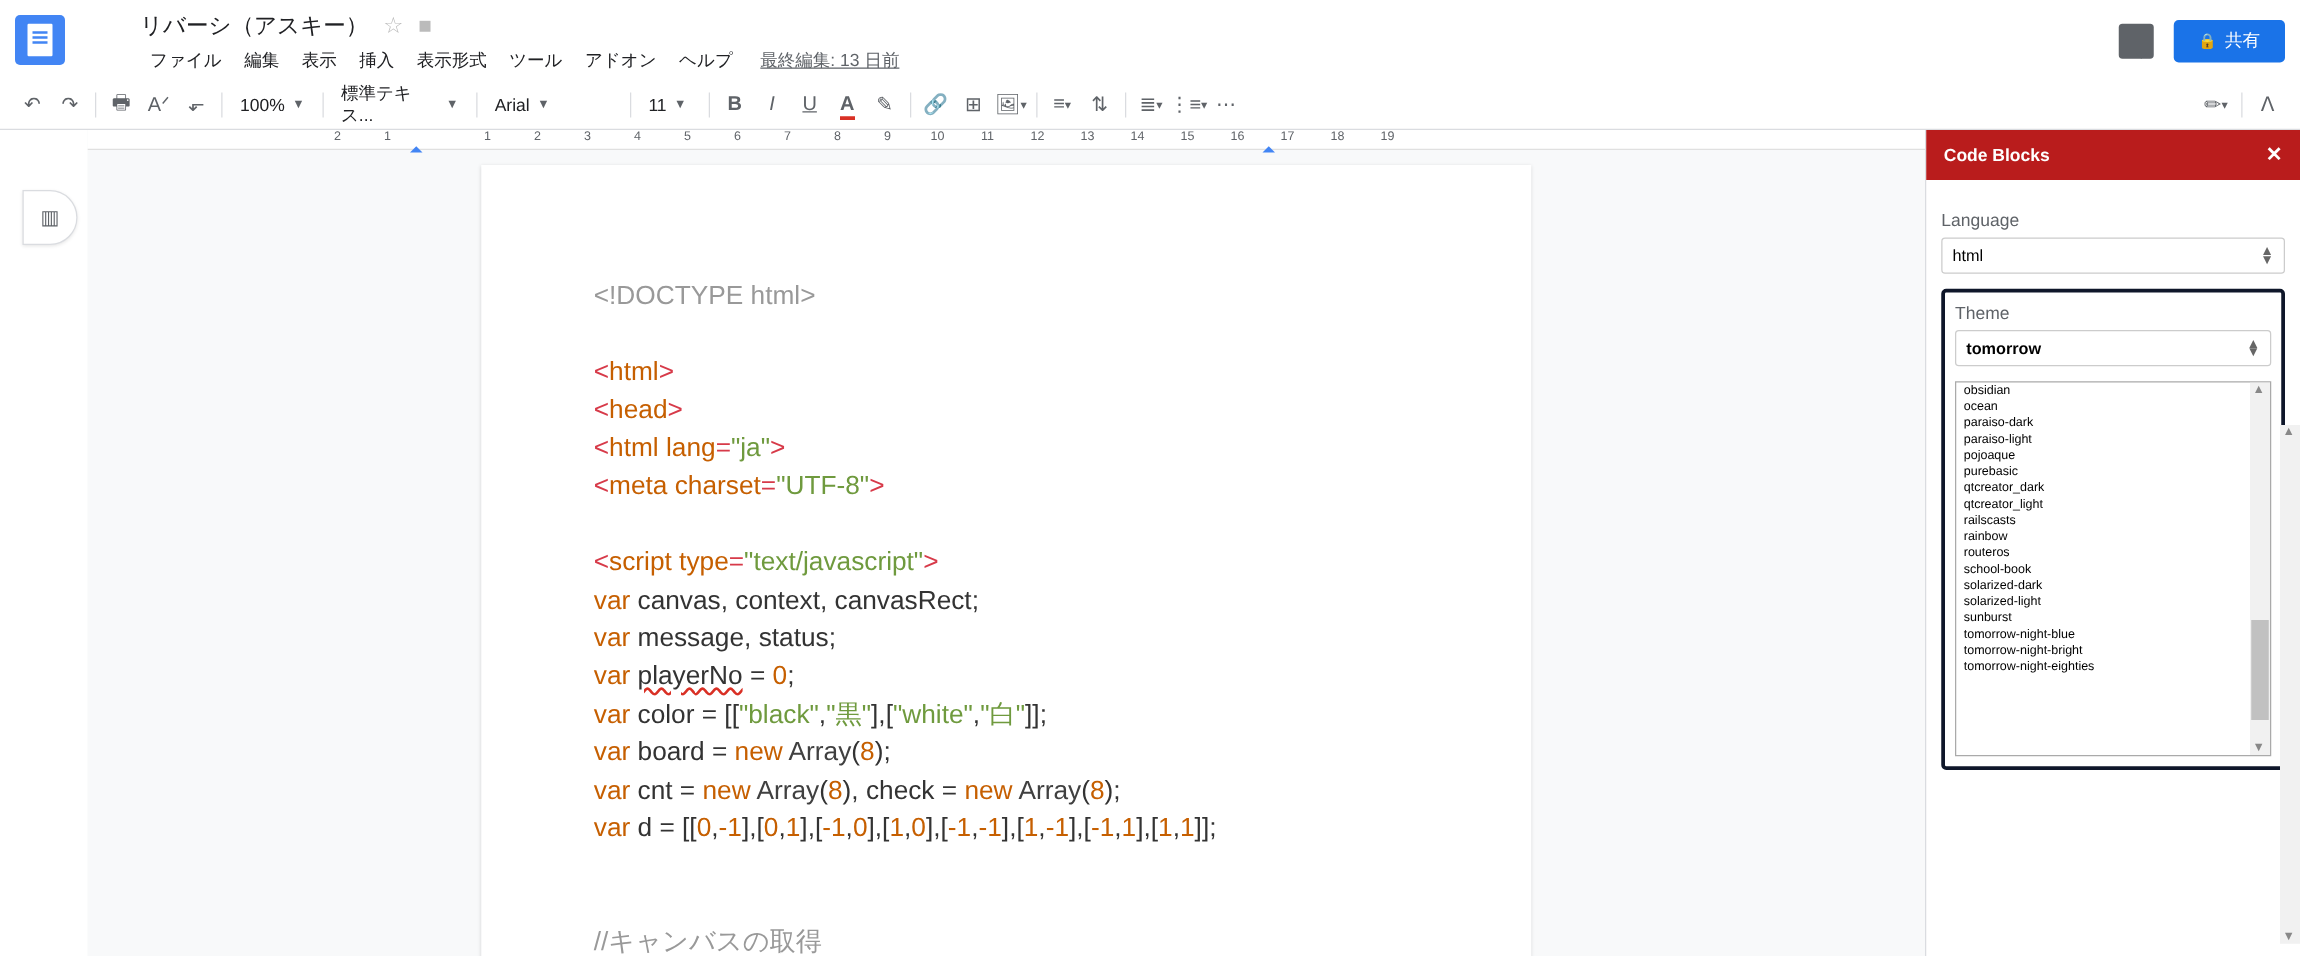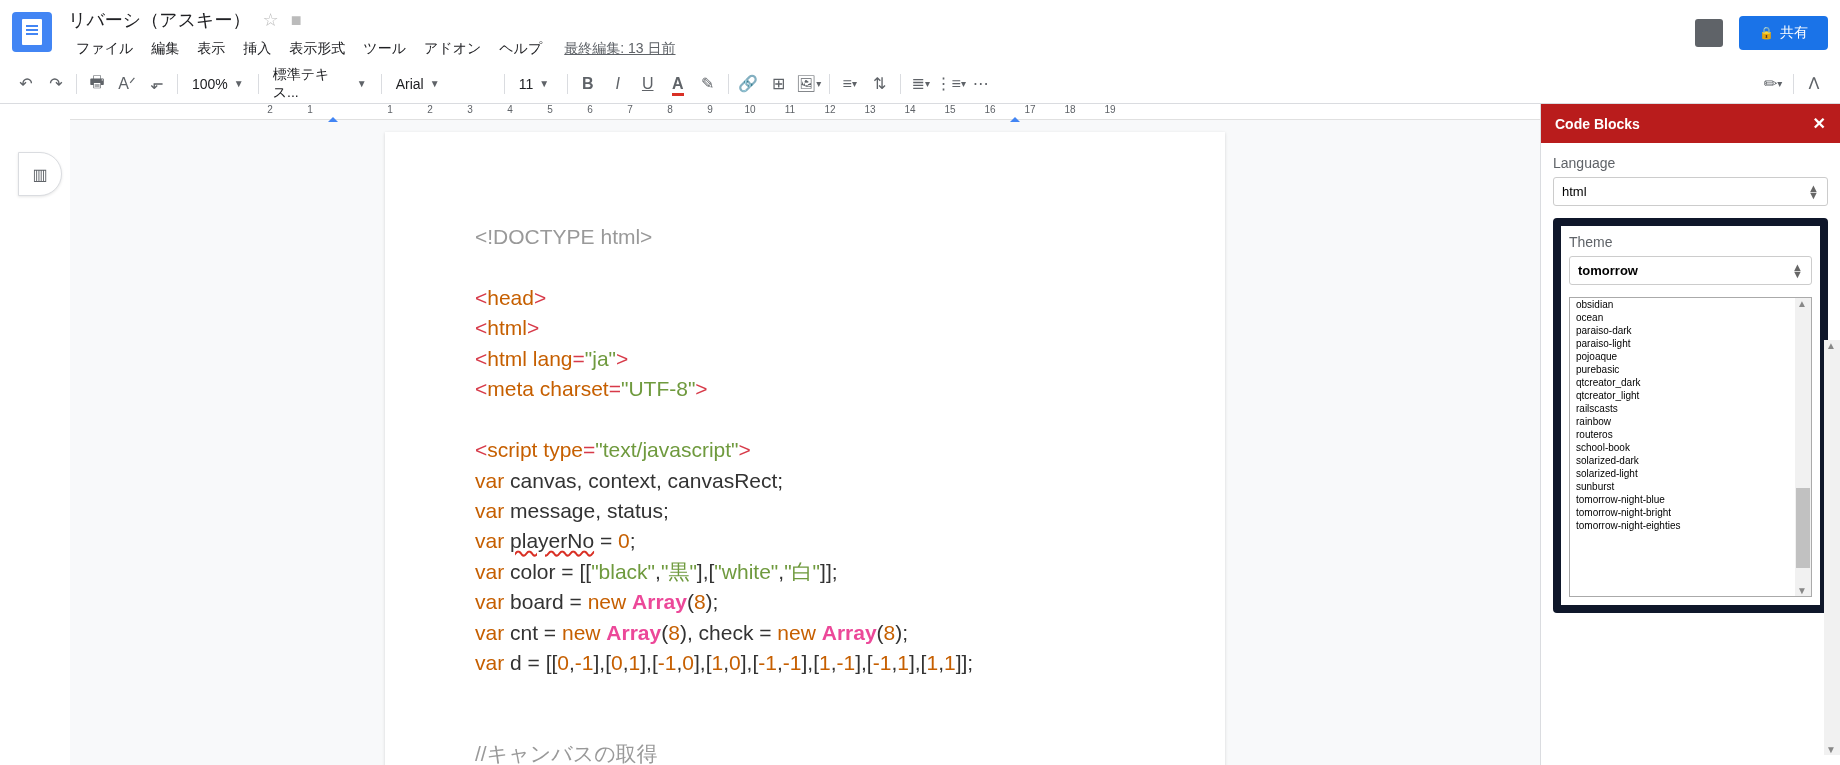--- a/index.html
+++ b/index.html
@@ -1,17 +1,17 @@
 <!DOCTYPE html>
 <html><head>
 <meta charset="utf-8">
 <style>
 * { margin: 0; padding: 0; box-sizing: border-box; font-family: Arial, "Hiragino Sans", sans-serif; }
 body { background: #fff; overflow: hidden; width: 1840px; height: 765px; position: relative; }
-.header { display: flex; align-items: flex-start; padding: 8px 12px 0 12px; height: 64px; }
+.header { display: flex; align-items: flex-start; padding: 8px 12px 0 12px; height: 64px; gap: 44px; }
 .logo { width: 40px; height: 40px; background: #4285f4; border-radius: 4px; margin-right: 16px; display: flex; align-items: center; justify-content: center; margin-top: 4px; }
 .logo-inner { width: 20px; height: 26px; background: #fff; border-radius: 1px; position: relative; }
 .logo-inner::before { content: ""; position: absolute; top: 6px; left: 4px; right: 4px; height: 2px; background: #4285f4; box-shadow: 0 4px 0 #4285f4, 0 8px 0 #4285f4; }
 .title-area { flex: 1; }
 .title-row { display: flex; align-items: center; gap: 12px; }
 .doc-title { font-size: 18px; color: #202124; }
 .star-icon, .folder-icon { color: #bbb; font-size: 18px; }
 .menubar { display: flex; gap: 2px; margin-top: 4px; align-items: center; }
 .menubar-item { padding: 4px 8px; font-size: 14px; color: #202124; cursor: pointer; }
 .last-edit { font-size: 14px; color: #5f6368; text-decoration: underline; margin-left: 12px; }
@@ -41,30 +41,30 @@
 .page { width: 840px; min-height: 1000px; background: #fff; margin: 12px auto 0 auto; box-shadow: 0 1px 3px rgba(0,0,0,0.15); padding: 90px 90px; position: relative; }
 .code { font-family: "Courier New", monospace; font-size: 21px; line-height: 1.45; }
 .c-doctype { color: #999; }
 .c-tag { color: #d73a49; }
 .c-tagname { color: #c65f00; }
 .c-attr { color: #c65f00; }
 .c-string { color: #6f9a3e; }
 .c-keyword { color: #c65f00; }
 .c-text { color: #333; }
 .c-num { color: #c65f00; }
-.c-func { color: #ec4899; font-weight: bold; }
+.c-func { color: #404040; }
 .c-wavy { text-decoration: underline wavy #d93025; }
 .sidebar { width: 300px; background: #fff; border-left: 1px solid #dadce0; display: flex; flex-direction: column; }
 .sb-header { background: #b91c1c; color: #fff; padding: 10px 14px; display: flex; align-items: center; justify-content: space-between; font-size: 14px; font-weight: bold; }
 .sb-close { cursor: pointer; font-size: 16px; }
-.sb-body { padding: 12px; }
+.sb-body { padding: 12px; margin-top: 12px; }
 .sb-label { font-size: 14px; color: #5f6368; margin-bottom: 6px; }
 .sb-select { width: 100%; border: 1px solid #ccc; border-radius: 3px; padding: 6px 8px; font-size: 13px; display: flex; justify-content: space-between; align-items: center; cursor: pointer; margin-bottom: 12px; background: #fff; }
 .sb-arrows { font-size: 11px; color: #666; line-height: 0.6; }
-.theme-group { border: 8px solid #0f172a; border-radius: 4px; padding: 8px; }
+.theme-group { border: 3px solid #0f172a; border-radius: 4px; padding: 8px; }
 .theme-listbox { border: 1px solid #aaa; height: 300px; overflow-y: scroll; font-size: 10px; background: #fff; position: relative; }
 .theme-item { padding: 1px 6px; cursor: pointer; }
 .vscroll-right { position: absolute; right: 0; top: 340px; bottom: 10px; width: 16px; background: #f1f1f1; }
 .vscroll-right::before { content: "▲"; position: absolute; top: 0; left: 2px; font-size: 10px; color: #888; }
 .vscroll-right::after { content: "▼"; position: absolute; bottom: 0; left: 2px; font-size: 10px; color: #888; }
 .listbox-scroll { position: absolute; right: 0; top: 0; bottom: 0; width: 16px; background: #f1f1f1; }
 .listbox-scroll::before { content: "▲"; position: absolute; top: 0; left: 2px; font-size: 10px; color: #888; }
 .listbox-scroll::after { content: "▼"; position: absolute; bottom: 0; left: 2px; font-size: 10px; color: #888; }
 .listbox-thumb { position: absolute; right: 1px; width: 14px; background: #c1c1c1; top: 190px; height: 80px; }
 .pen-icon { transform: rotate(-45deg); display: inline-block; }
@@ -194,22 +194,22 @@
           <span class="ruler-num">18</span>
           <span class="ruler-num">19</span>
         </div>
       <div class="ruler-ind left"></div>
       <div class="ruler-ind right"></div>
     </div>
     <div class="page">
       <div class="code">
 <div><span class="c-doctype">&lt;!DOCTYPE html&gt;</span></div>
 <div>&nbsp;</div>
+<div><span class="c-tag">&lt;</span><span class="c-tagname">html</span><span class="c-tag">&gt;</span></div>
 <div><span class="c-tag">&lt;</span><span class="c-tagname">head</span><span class="c-tag">&gt;</span></div>
-<div><span class="c-tag">&lt;</span><span class="c-tagname">html</span><span class="c-tag">&gt;</span></div>
 <div><span class="c-tag">  &lt;</span><span class="c-tagname">html</span><span> </span><span class="c-attr">lang</span><span class="c-tag">=</span><span class="c-string">"ja"</span><span class="c-tag">&gt;</span></div>
 <div><span class="c-tag">  &lt;</span><span class="c-tagname">meta</span><span> </span><span class="c-attr">charset</span><span class="c-tag">=</span><span class="c-string">"UTF-8"</span><span class="c-tag">&gt;</span></div>
 <div>&nbsp;</div>
 <div><span class="c-tag">&lt;</span><span class="c-tagname">script</span><span> </span><span class="c-attr">type</span><span class="c-tag">=</span><span class="c-string">"text/javascript"</span><span class="c-tag">&gt;</span></div>
 <div><span class="c-keyword">var</span><span class="c-text"> canvas, context, canvasRect;</span></div>
 <div><span class="c-keyword">var</span><span class="c-text"> message, status;</span></div>
 <div><span class="c-keyword">var</span><span> </span><span class="c-text c-wavy">playerNo</span><span class="c-text"> = </span><span class="c-num">0</span><span class="c-text">;</span></div>
 <div><span class="c-keyword">var</span><span class="c-text"> color = [[</span><span class="c-string">"black"</span><span class="c-text">,</span><span class="c-string">"黒"</span><span class="c-text">],[</span><span class="c-string">"white"</span><span class="c-text">,</span><span class="c-string">"白"</span><span class="c-text">]];</span></div>
 <div><span class="c-keyword">var</span><span class="c-text"> board = </span><span class="c-keyword">new</span><span> </span><span class="c-func">Array</span><span class="c-text">(</span><span class="c-num">8</span><span class="c-text">);</span></div>
 <div><span class="c-keyword">var</span><span class="c-text"> cnt = </span><span class="c-keyword">new</span><span> </span><span class="c-func">Array</span><span class="c-text">(</span><span class="c-num">8</span><span class="c-text">), check = </span><span class="c-keyword">new</span><span> </span><span class="c-func">Array</span><span class="c-text">(</span><span class="c-num">8</span><span class="c-text">);</span></div>

